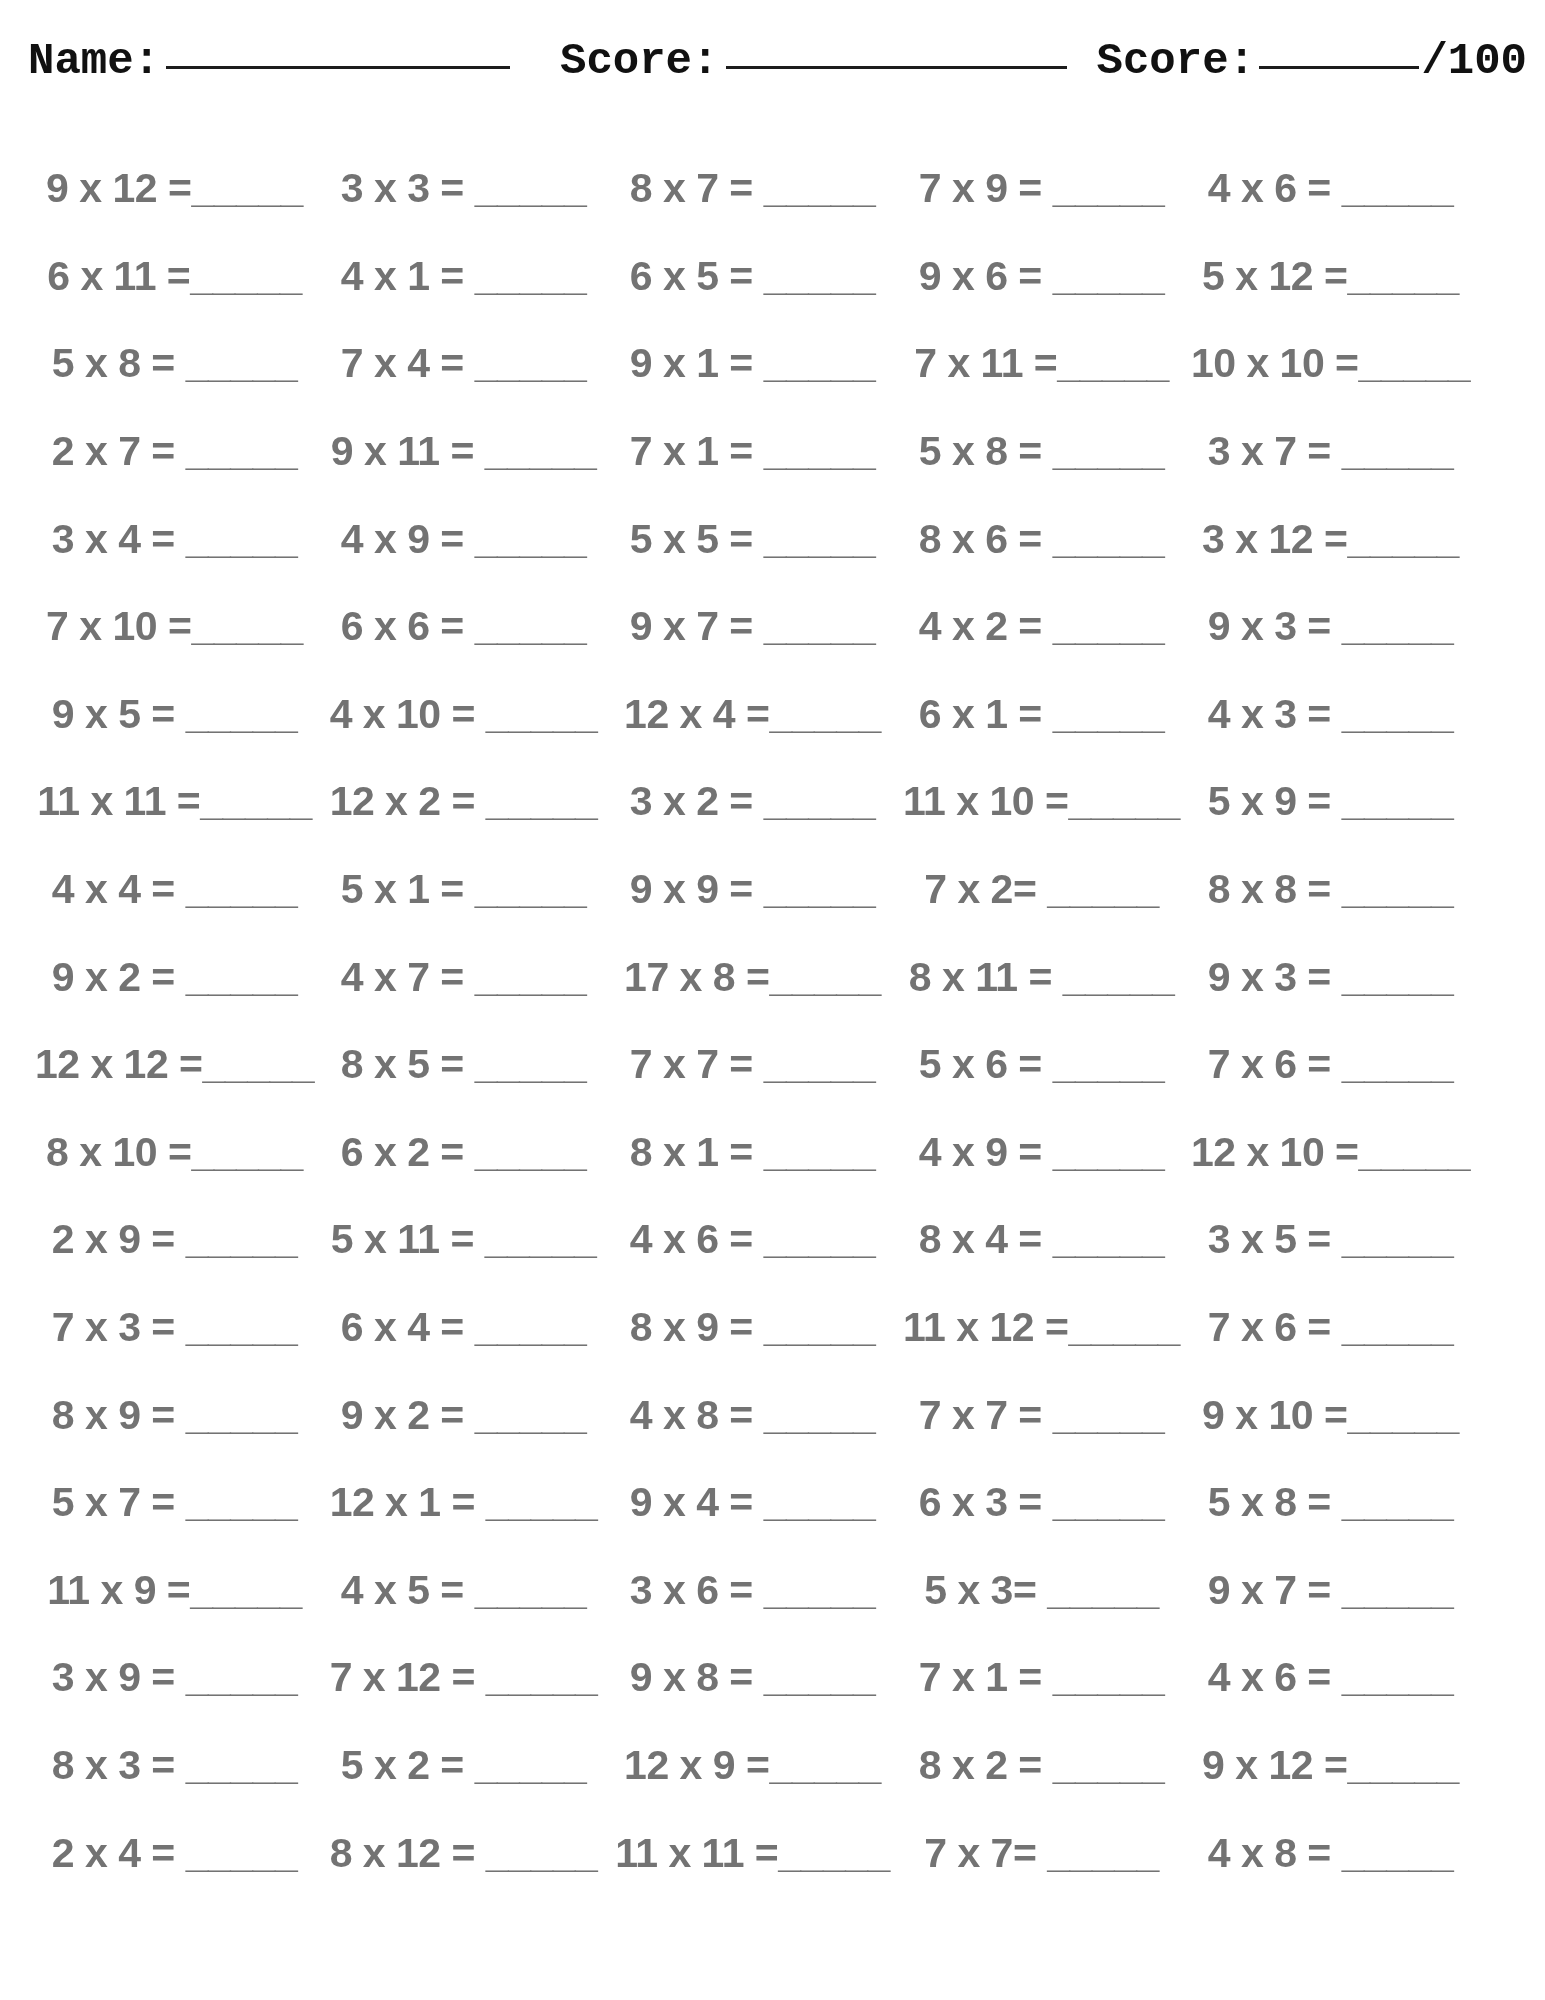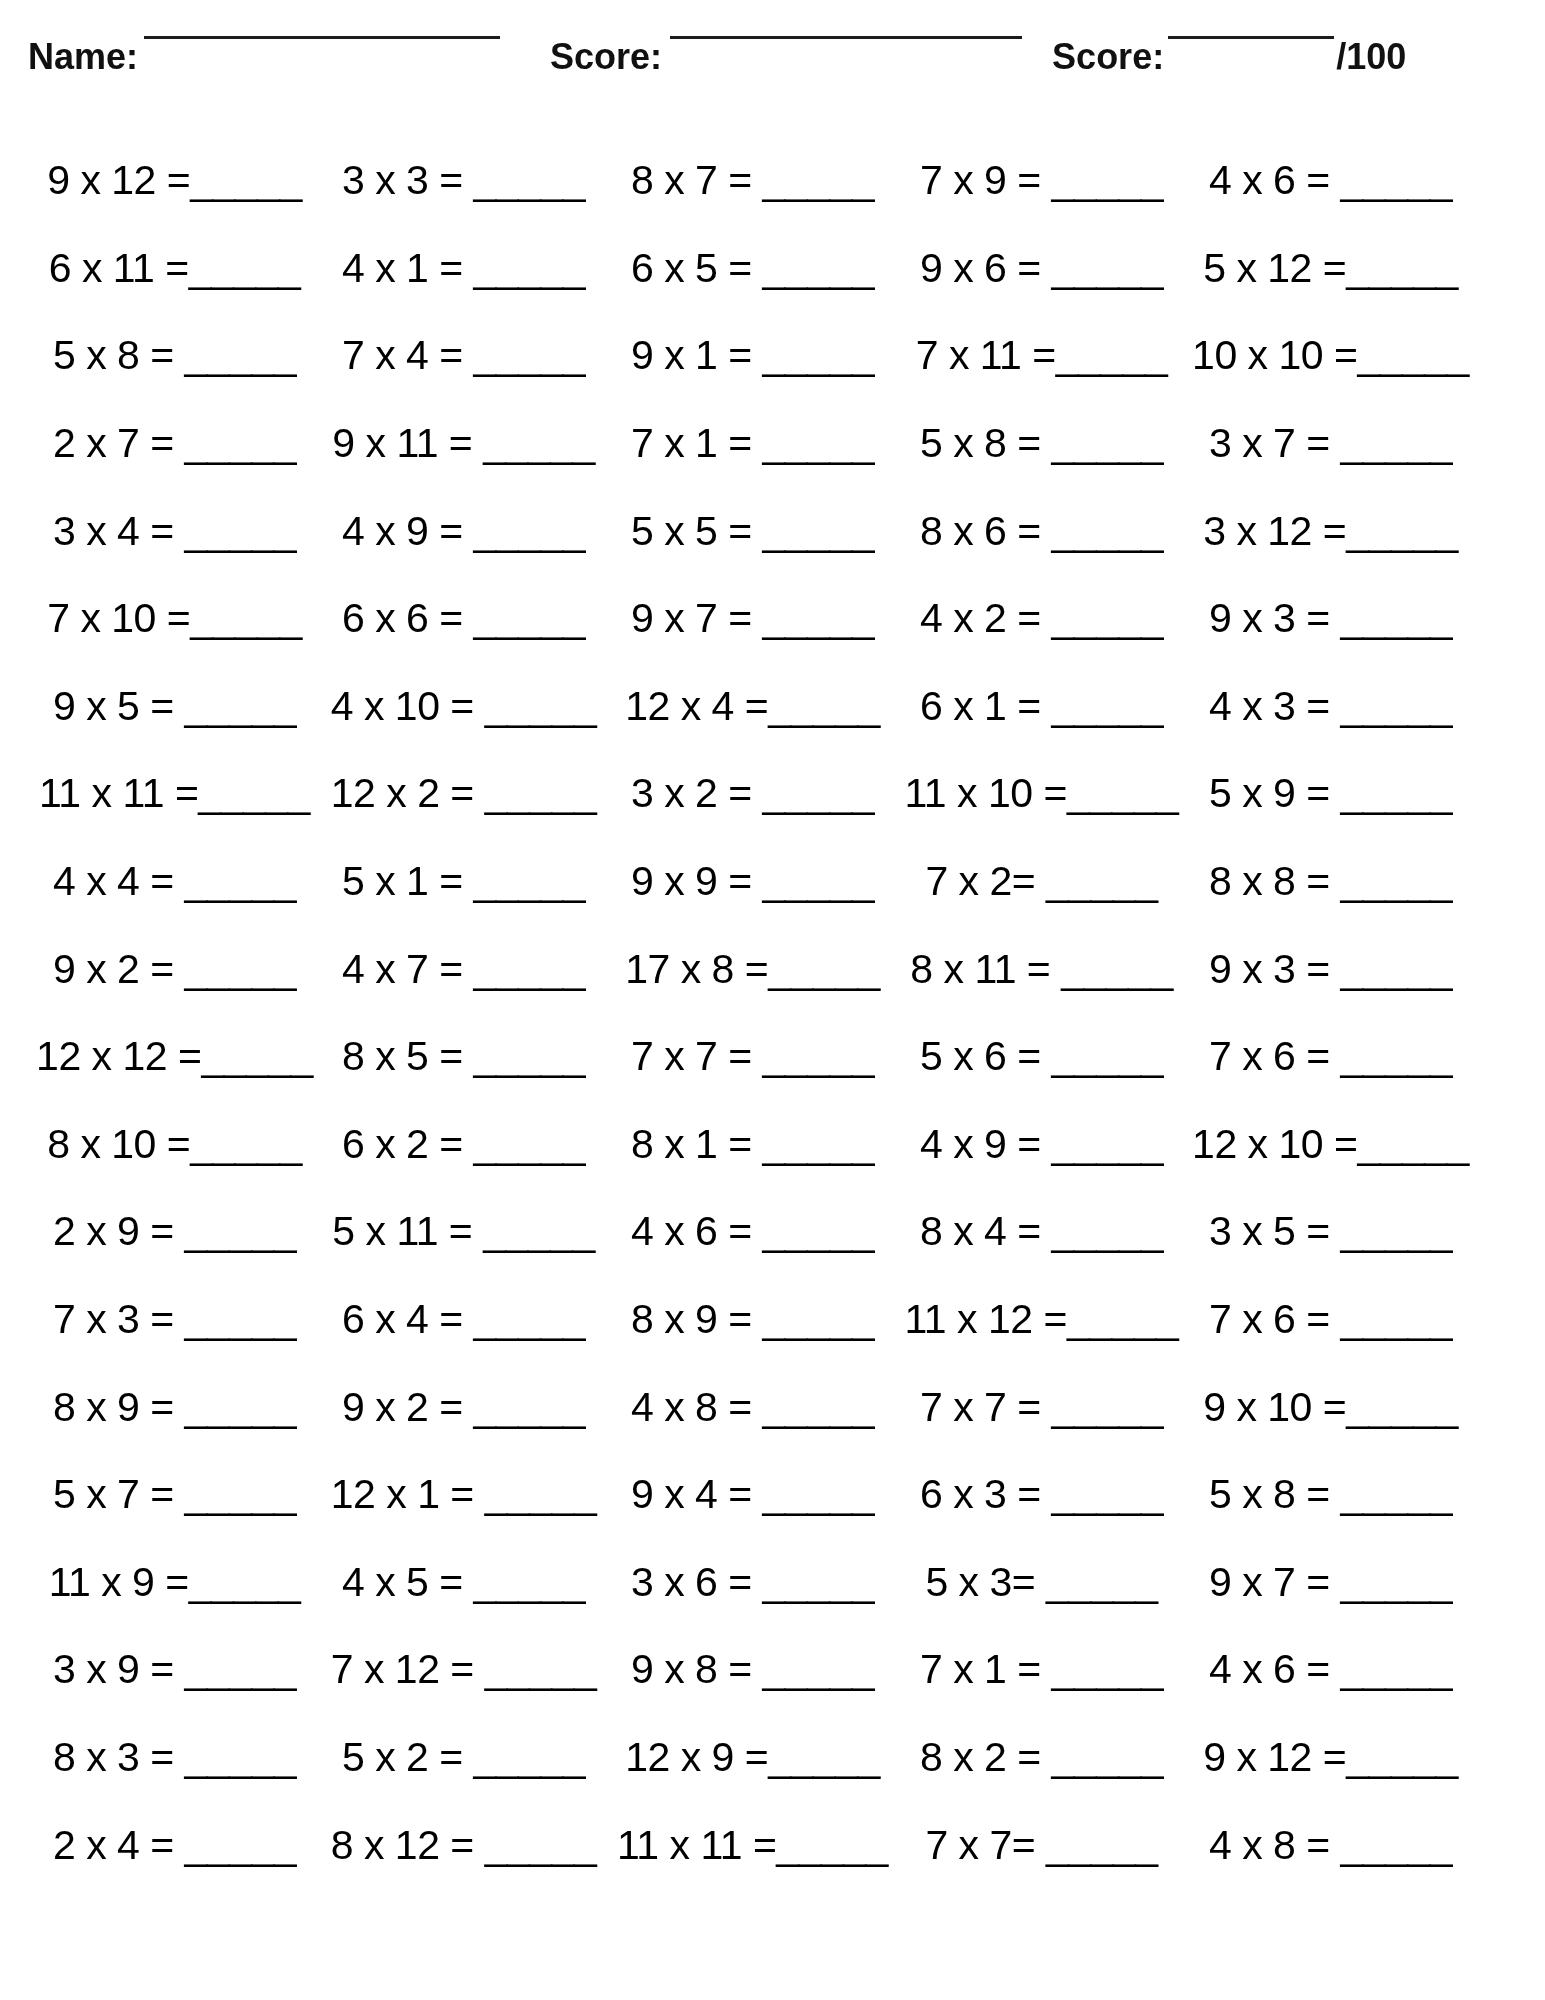--- a/index.html
+++ b/index.html
@@ -6,25 +6,25 @@
   .page {
     position: relative;
     width: 1545px;
     height: 2000px;
     background: #ffffff;
     overflow: hidden;
     color: #101010;
   }
   .header {
     display: flex;
-    align-items: flex-start;
+    align-items: center;
     padding: 36px 18px 0 28px;
-    font-family: Liberation Sans, sans-serif;
+    font-family: Liberation Mono, monospace;
     font-weight: 700;
-    font-size: 36px;
+    font-size: 44px;
     color: #111111;
     white-space: nowrap;
   }
   .hline {
     height: 0;
     border-bottom: 3px solid #1c1c1c;
     margin-bottom: -12px; 
   }
   .name-line  { width: 356px; margin-left: 6px; }
   .date-line  { width: 352px; margin-left: 8px; }
@@ -35,22 +35,23 @@
   .grid {
     margin: 59px 70px 0 30px;
     display: grid;
     grid-template-columns: repeat(5, 1fr);
     grid-auto-rows: 87.6px;
     align-items: center;
     font-family: "Liberation Sans", "DejaVu Sans", sans-serif;
     font-size: 41px;
     letter-spacing: -0.5px;
     line-height: 1;
-    color: #000000;
+    color: #737373;
     white-space: nowrap;
+    font-weight: bold;
   }
   .cell { text-align: center; }
 </style>
 </head>
 <body>
 
 <div class="page">
 
   <div class="header">
     <span>Name:</span>

